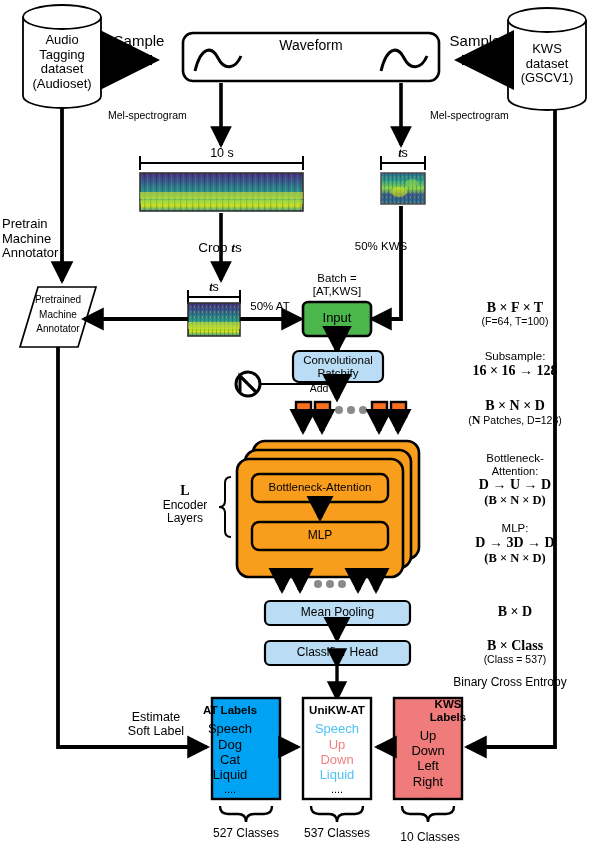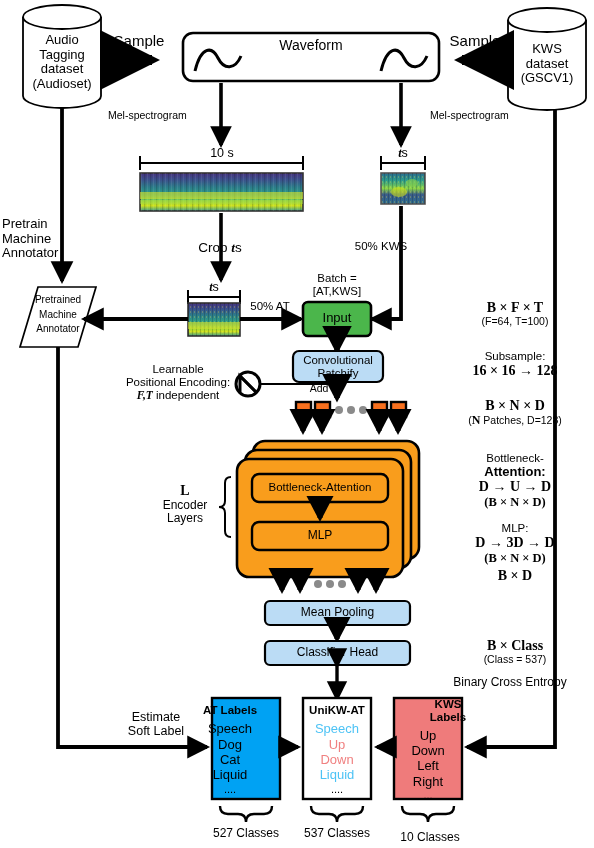--- a/index.html
+++ b/index.html
@@ -280,27 +280,20 @@
 
   <div class="lbl" style="left:303px;top:311px;width:68px;font-size:13px;">Input</div>
 
   <div class="lbl" style="left:293px;top:354px;width:90px;font-size:11.5px;">
     <div>Convolutional</div>
     <div>Patchify</div>
   </div>
 
   <div class="lbl" style="left:302px;top:383px;width:34px;font-size:10.5px;">Add</div>
 
-  <div class="lbl" style="left:114px;top:363px;width:128px;font-size:11.5px;">
-    <div>Learnable</div>
-    <div>Positional Encoding:</div>
-    <div>
-      <span class="serif-i">F,T</span><span> independent</span>
-    </div>
-  </div>
 
   <div class="lbl" style="left:150px;top:483px;width:70px;font-size:12px;">
     <div class="serif-b" style="font-size:14px;">L</div>
     <div>Encoder</div>
     <div>Layers</div>
   </div>
 
   <div class="lbl" style="left:252px;top:481px;width:136px;font-size:11.5px;">Bottleneck-Attention</div>
 
   <div class="lbl" style="left:252px;top:529px;width:136px;font-size:12px;">MLP</div>
@@ -320,32 +313,32 @@
 
   <div class="lbl" style="left:440px;top:398px;width:150px;">
     <div class="mathline">B × N × D</div>
     <div class="smalln">
       <span>(</span><span class="serif-b" style="font-size:12px;">N</span><span> Patches, D=128)</span>
     </div>
   </div>
 
   <div class="lbl" style="left:440px;top:452px;width:150px;">
     <div class="smalln" style="font-size:11.5px;">Bottleneck-</div>
-    <div class="smalln" style="font-size:13px;font-weight:bold;">Attention:</div>
+    <div class="smalln" style="font-size:11px;">Attention:</div>
     <div class="mathline">D → U → D</div>
     <div class="mathline" style="font-size:12.5px;">(B × N × D)</div>
   </div>
 
   <div class="lbl" style="left:440px;top:522px;width:150px;">
     <div class="smalln" style="font-size:11.5px;">MLP:</div>
     <div class="mathline">D → 3D → D</div>
     <div class="mathline" style="font-size:12.5px;">(B × N × D)</div>
   </div>
 
-  <div class="lbl mathline" style="left:440px;top:568px;width:150px;">B × D</div>
+  <div class="lbl mathline" style="left:440px;top:604px;width:150px;">B × D</div>
 
   <div class="lbl" style="left:440px;top:638px;width:150px;">
     <div class="mathline">B × Class</div>
     <div class="smalln">(Class = 537)</div>
   </div>
 
   <div class="lbl" style="left:108px;top:710px;width:96px;font-size:12.5px;">
     <div>Estimate</div>
     <div>Soft Label</div>
   </div>

